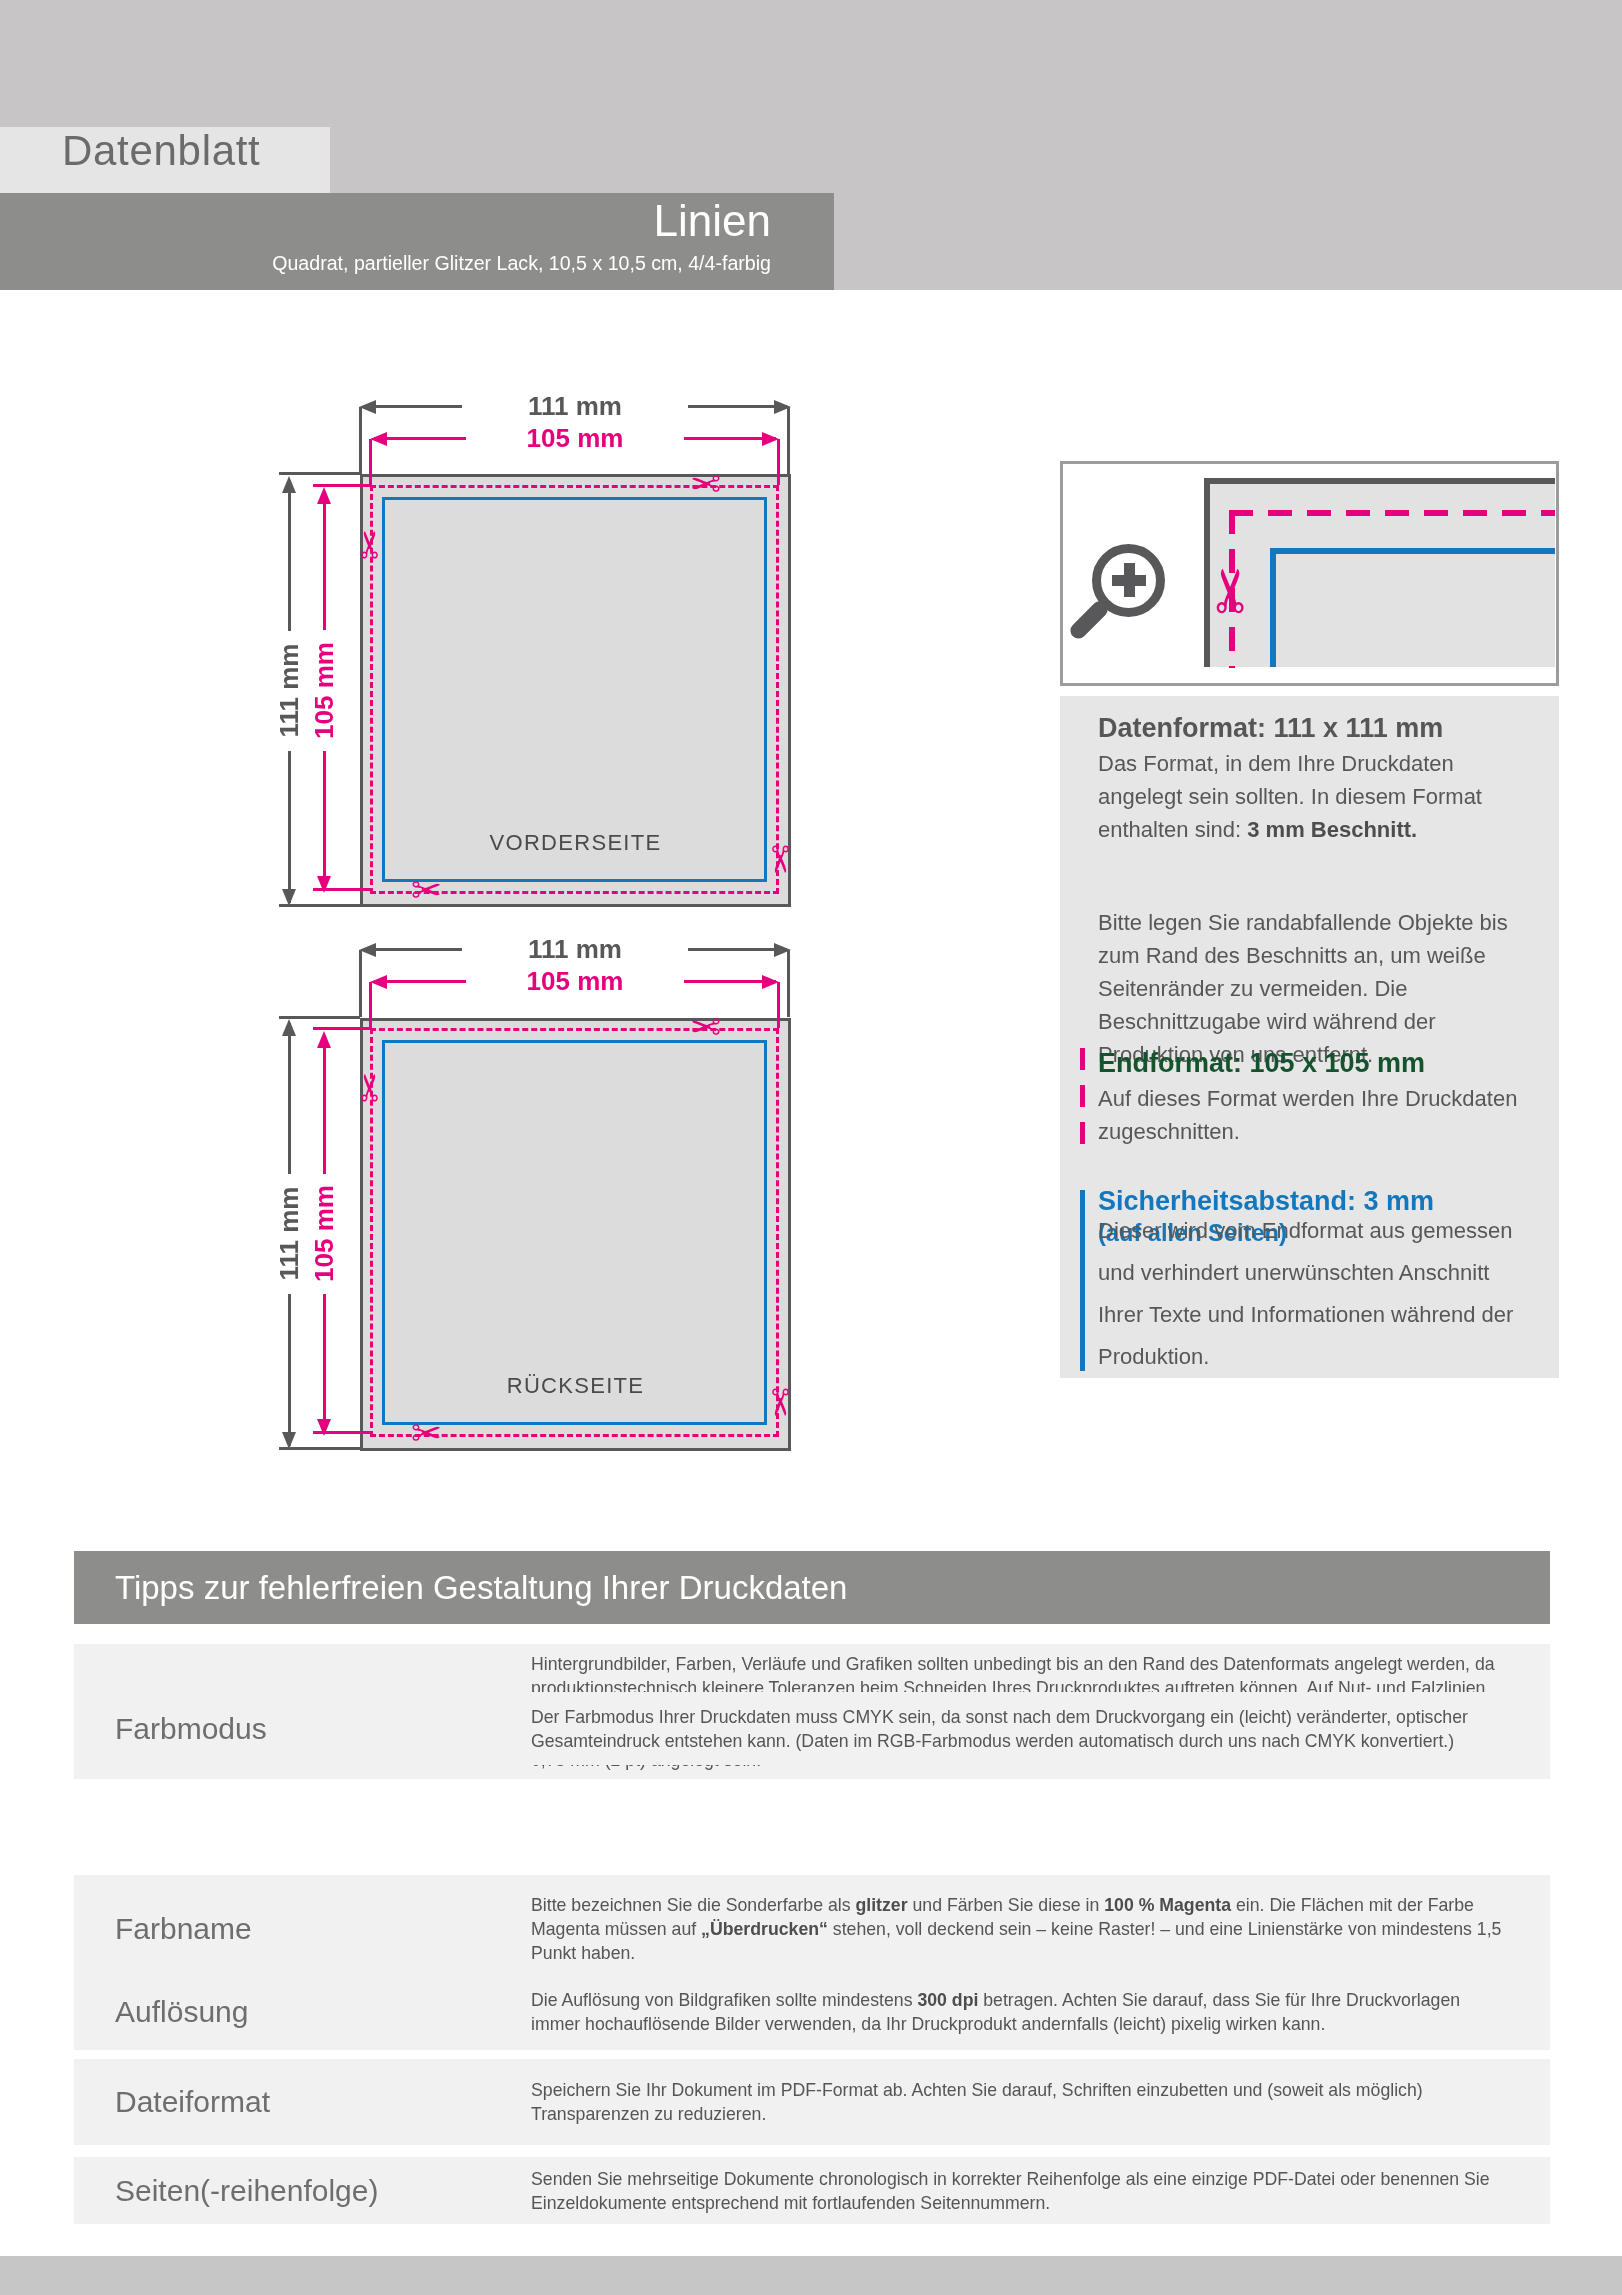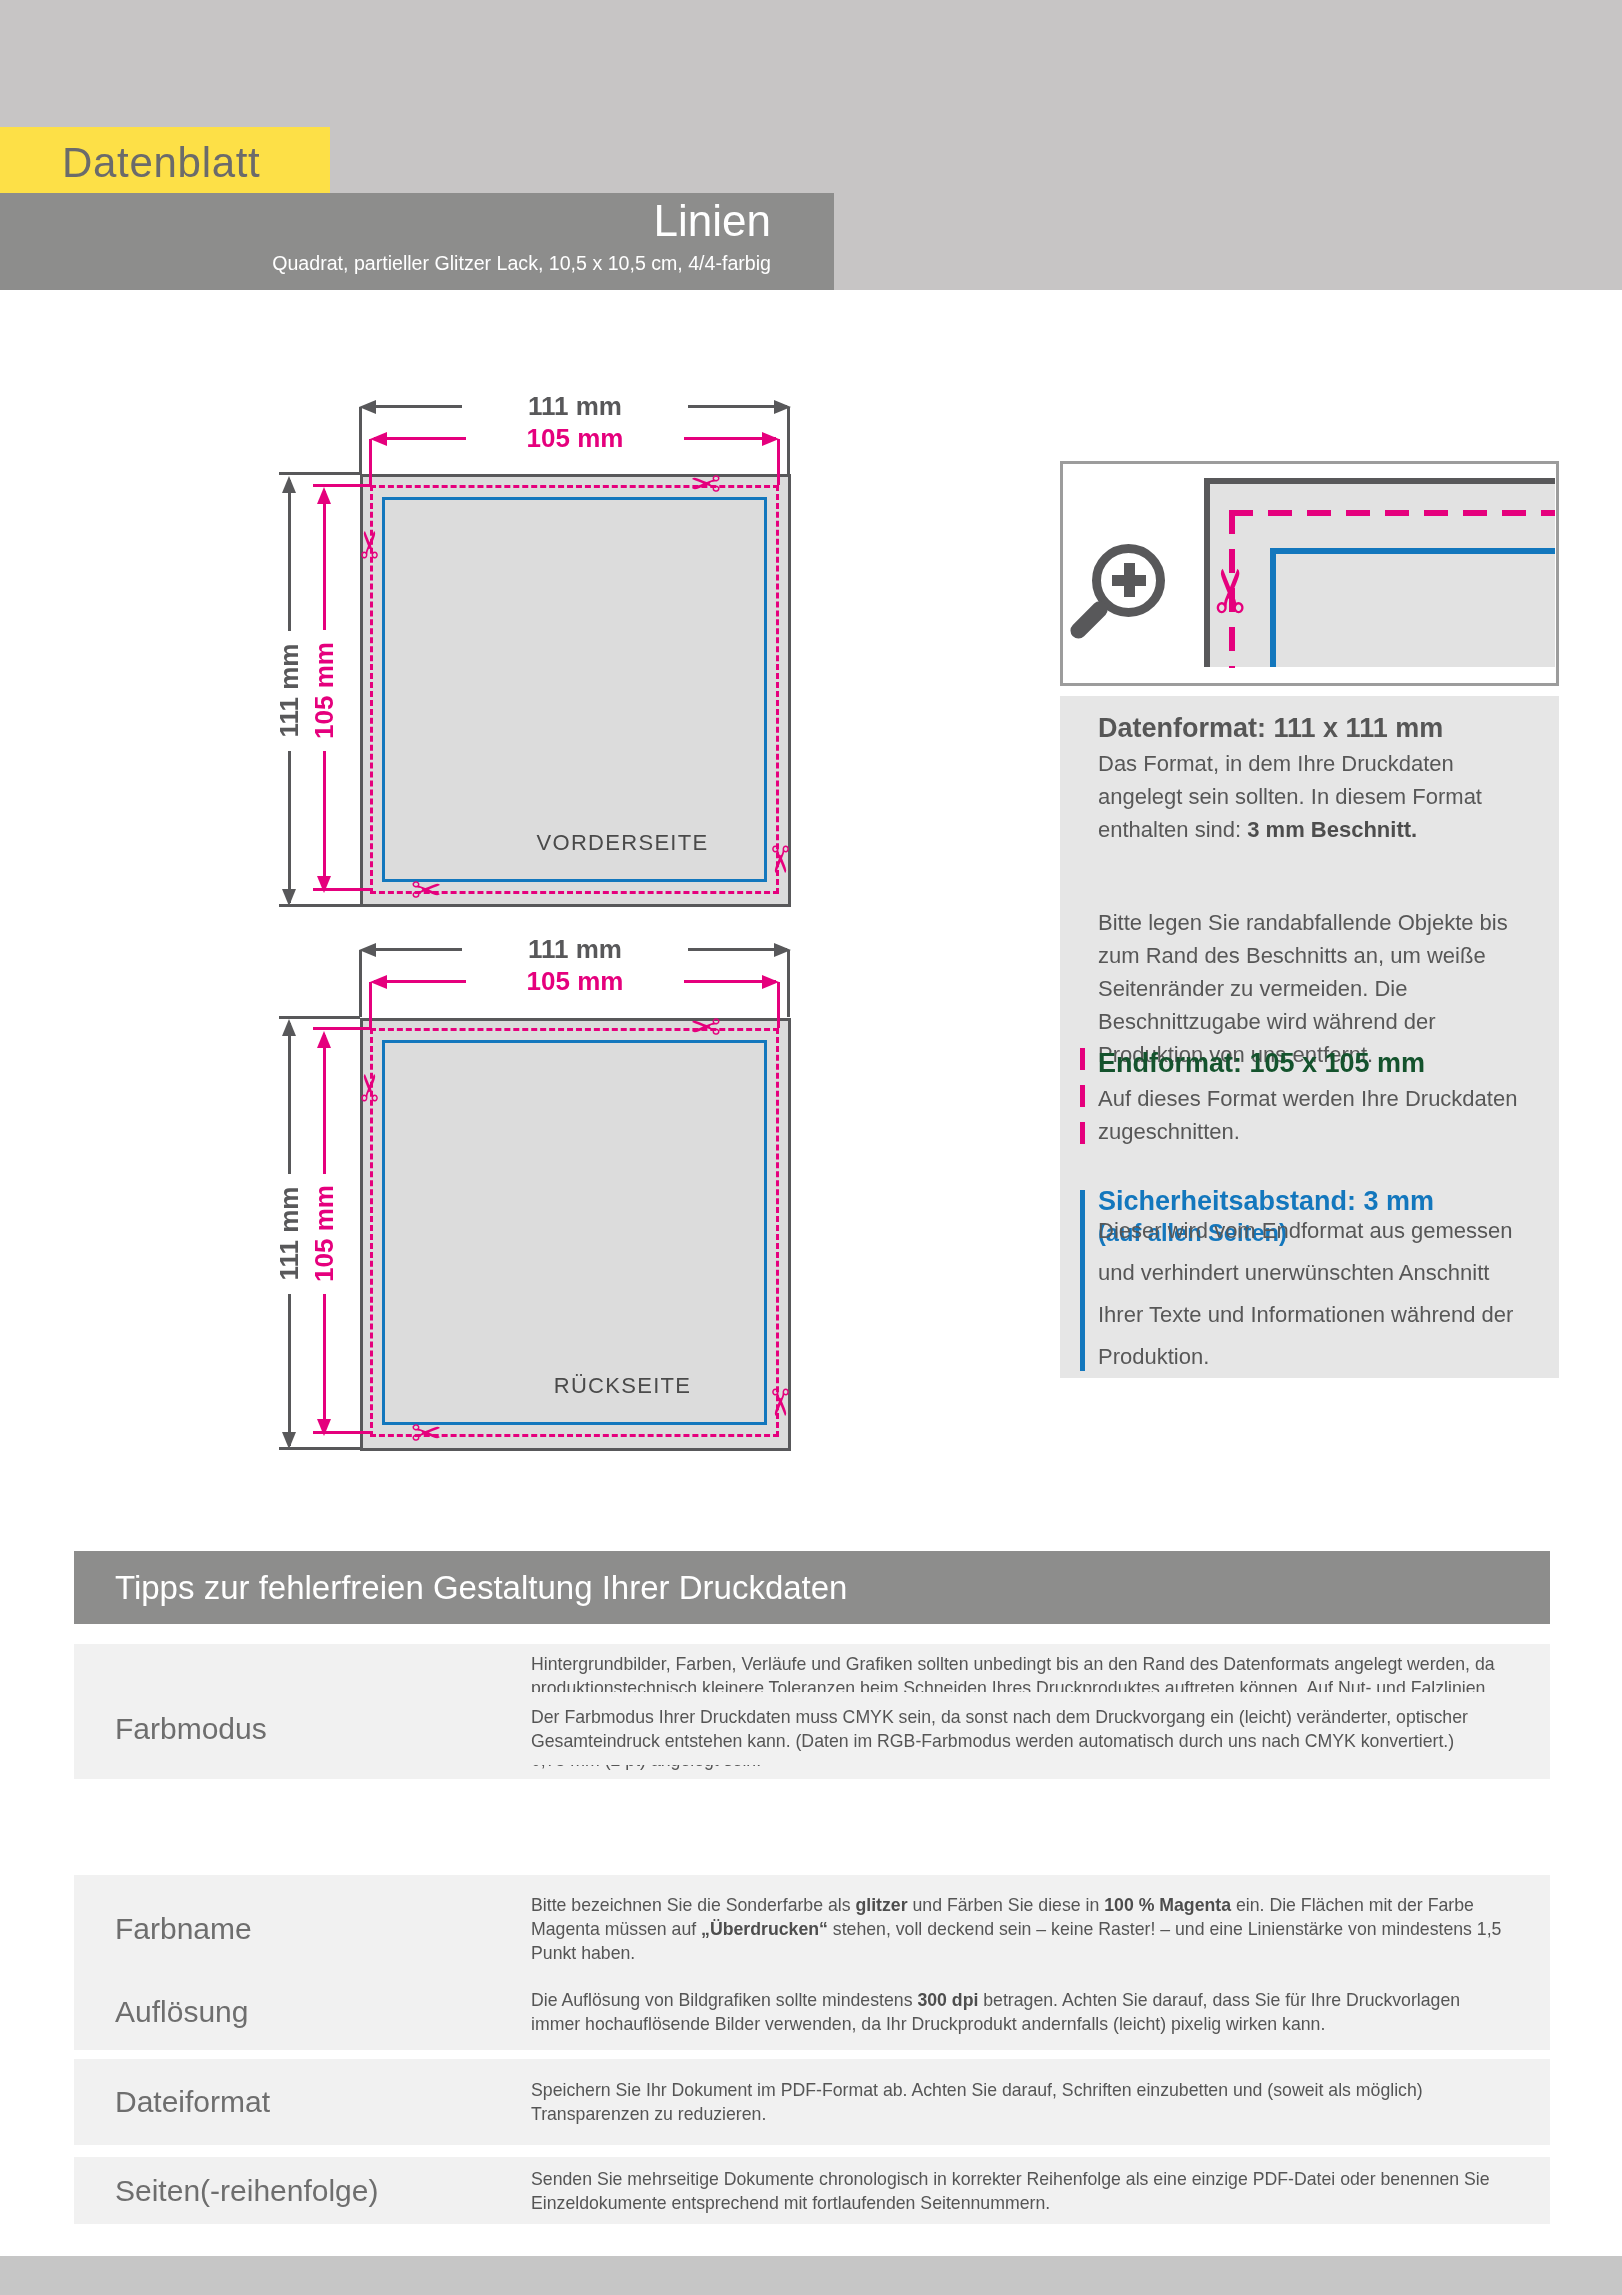--- a/index.html
+++ b/index.html
@@ -2,31 +2,31 @@
 <html style="font-size:10.5px"><head>
 <meta charset="utf-8">
 <style>
   html,body{margin:0;padding:0;background:#ffffff;}
   body{font-family:"Liberation Sans",sans-serif;}
   #page{position:relative;width:1623px;height:2295px;background:#ffffff;overflow:hidden;}
   .abs{position:absolute;}
 
   
   .band-top{left:0;top:0;width:1623px;height:290px;background:#c7c5c5;}
-  .datenblatt-box{left:0;top:127px;width:330px;height:72px;background:#fde047;display:flex;align-items:center;}
+  .datenblatt-box{left:0;top:127px;width:330px;height:72px;background:#e5e5e5;display:flex;}
   .datenblatt-box span{padding-left:62px;font-size:42px;color:#6b6b6b;letter-spacing:0.7px;}
   .title-bar{left:0;top:193px;width:834px;height:97px;background:#8d8d8c;display:flex;flex-direction:column;align-items:flex-end;box-sizing:border-box;padding:3.9px 63px 9.2px 0;}
   .title-karte{font-size:44px;font-weight:300;color:#ffffff;line-height:1.1;}
   .title-sub{font-size:19.6px;font-weight:300;color:#ffffff;margin-top:6.5px;}
 
   
   .card{background:#dcdcdc;border:3.3px solid #58585a;box-sizing:border-box;width:431px;height:433px;left:360px;}
   .dashed-rect{border:3.3px dashed #e5007d;box-sizing:border-box;width:409px;height:409px;left:370px;}
   .blue-rect{border:3.3px solid #1377bd;box-sizing:border-box;width:385px;height:385px;left:382px;}
-  .face-label{left:360px;width:431px;text-align:center;font-size:22px;color:#4a4a4a;letter-spacing:1.3px;padding-left:47px;}
+  .face-label{left:360px;width:431px;text-align:center;font-size:22px;color:#4a4a4a;letter-spacing:1.3px;}
   .seg{background:#58585a;}
   .seg.m{background:#e5007d;}
   .dim-label{font-size:26px;font-weight:700;color:#58585a;text-align:center;}
   .dim-label.m{color:#e5007d;}
   .vlab{width:157px;height:29px;line-height:29px;transform:rotate(-90deg);}
   .ar{width:0;height:0;border-style:solid;border-color:transparent;}
   .ar-l{border-width:7.2px 17px 7.2px 0;border-right-color:#58585a;}
   .ar-r{border-width:7.2px 0 7.2px 17px;border-left-color:#58585a;}
   .ar-u{border-width:0 7.2px 17px 7.2px;border-bottom-color:#58585a;}
   .ar-d{border-width:17px 7.2px 0 7.2px;border-top-color:#58585a;}

